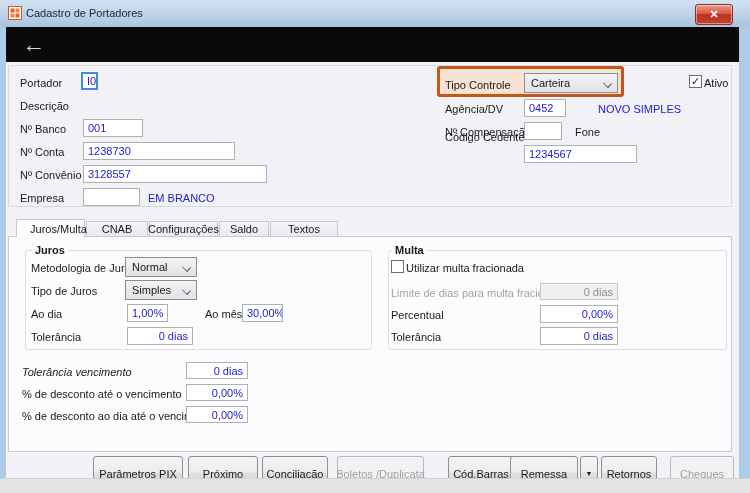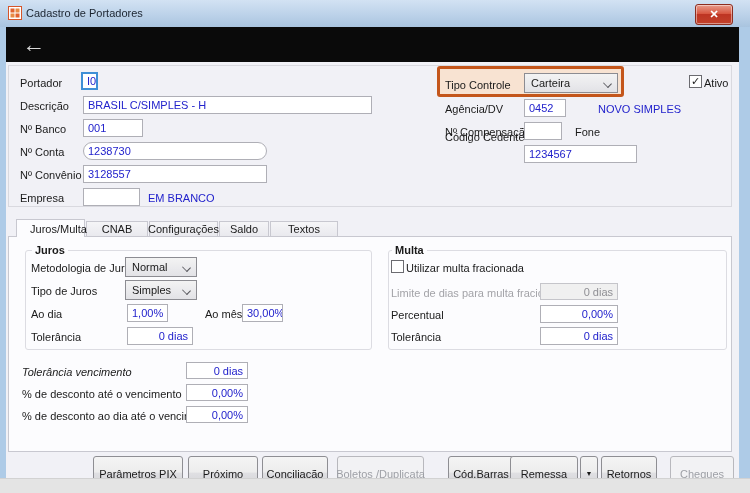--- a/index.html
+++ b/index.html
@@ -87,27 +87,26 @@
     </div>
 
     <div class="panel-top"></div>
 
     <div class="highlight-box"></div>
 
     <span class="lbl" style="left:20px;top:77px;">Portador</span>
     <div class="inp focused" style="left:81px;top:72px;width:17px;"><span>I01</span><span class="caret"></span></div>
 
     <span class="lbl" style="left:20px;top:100px;">Descrição</span>
-    <div class="inp" style="left:83px;top:96px;width:289px;">BRASIL C/SIMPLES - H</div>
 
     <span class="lbl" style="left:20px;top:123px;">Nº Banco</span>
     <div class="inp" style="left:83px;top:119px;width:60px;">001</div>
 
     <span class="lbl" style="left:20px;top:146px;">Nº Conta</span>
-    <div class="inp" style="left:83px;top:142px;width:184px;border-radius:9px;">1238730</div>
+    <div class="inp" style="left:83px;top:142px;width:152px;">1238730</div>
 
     <span class="lbl" style="left:20px;top:169px;">Nº Convênio</span>
     <div class="inp" style="left:83px;top:165px;width:184px;">3128557</div>
 
     <span class="lbl" style="left:20px;top:192px;">Empresa</span>
     <div class="inp" style="left:83px;top:188px;width:57px;"></div>
     <span class="note" style="left:148px;top:192px;">EM BRANCO</span>
 
     <span class="lbl" style="left:445px;top:79px;">Tipo Controle</span>
     <div class="combo" style="left:524px;top:73px;width:94px;">

